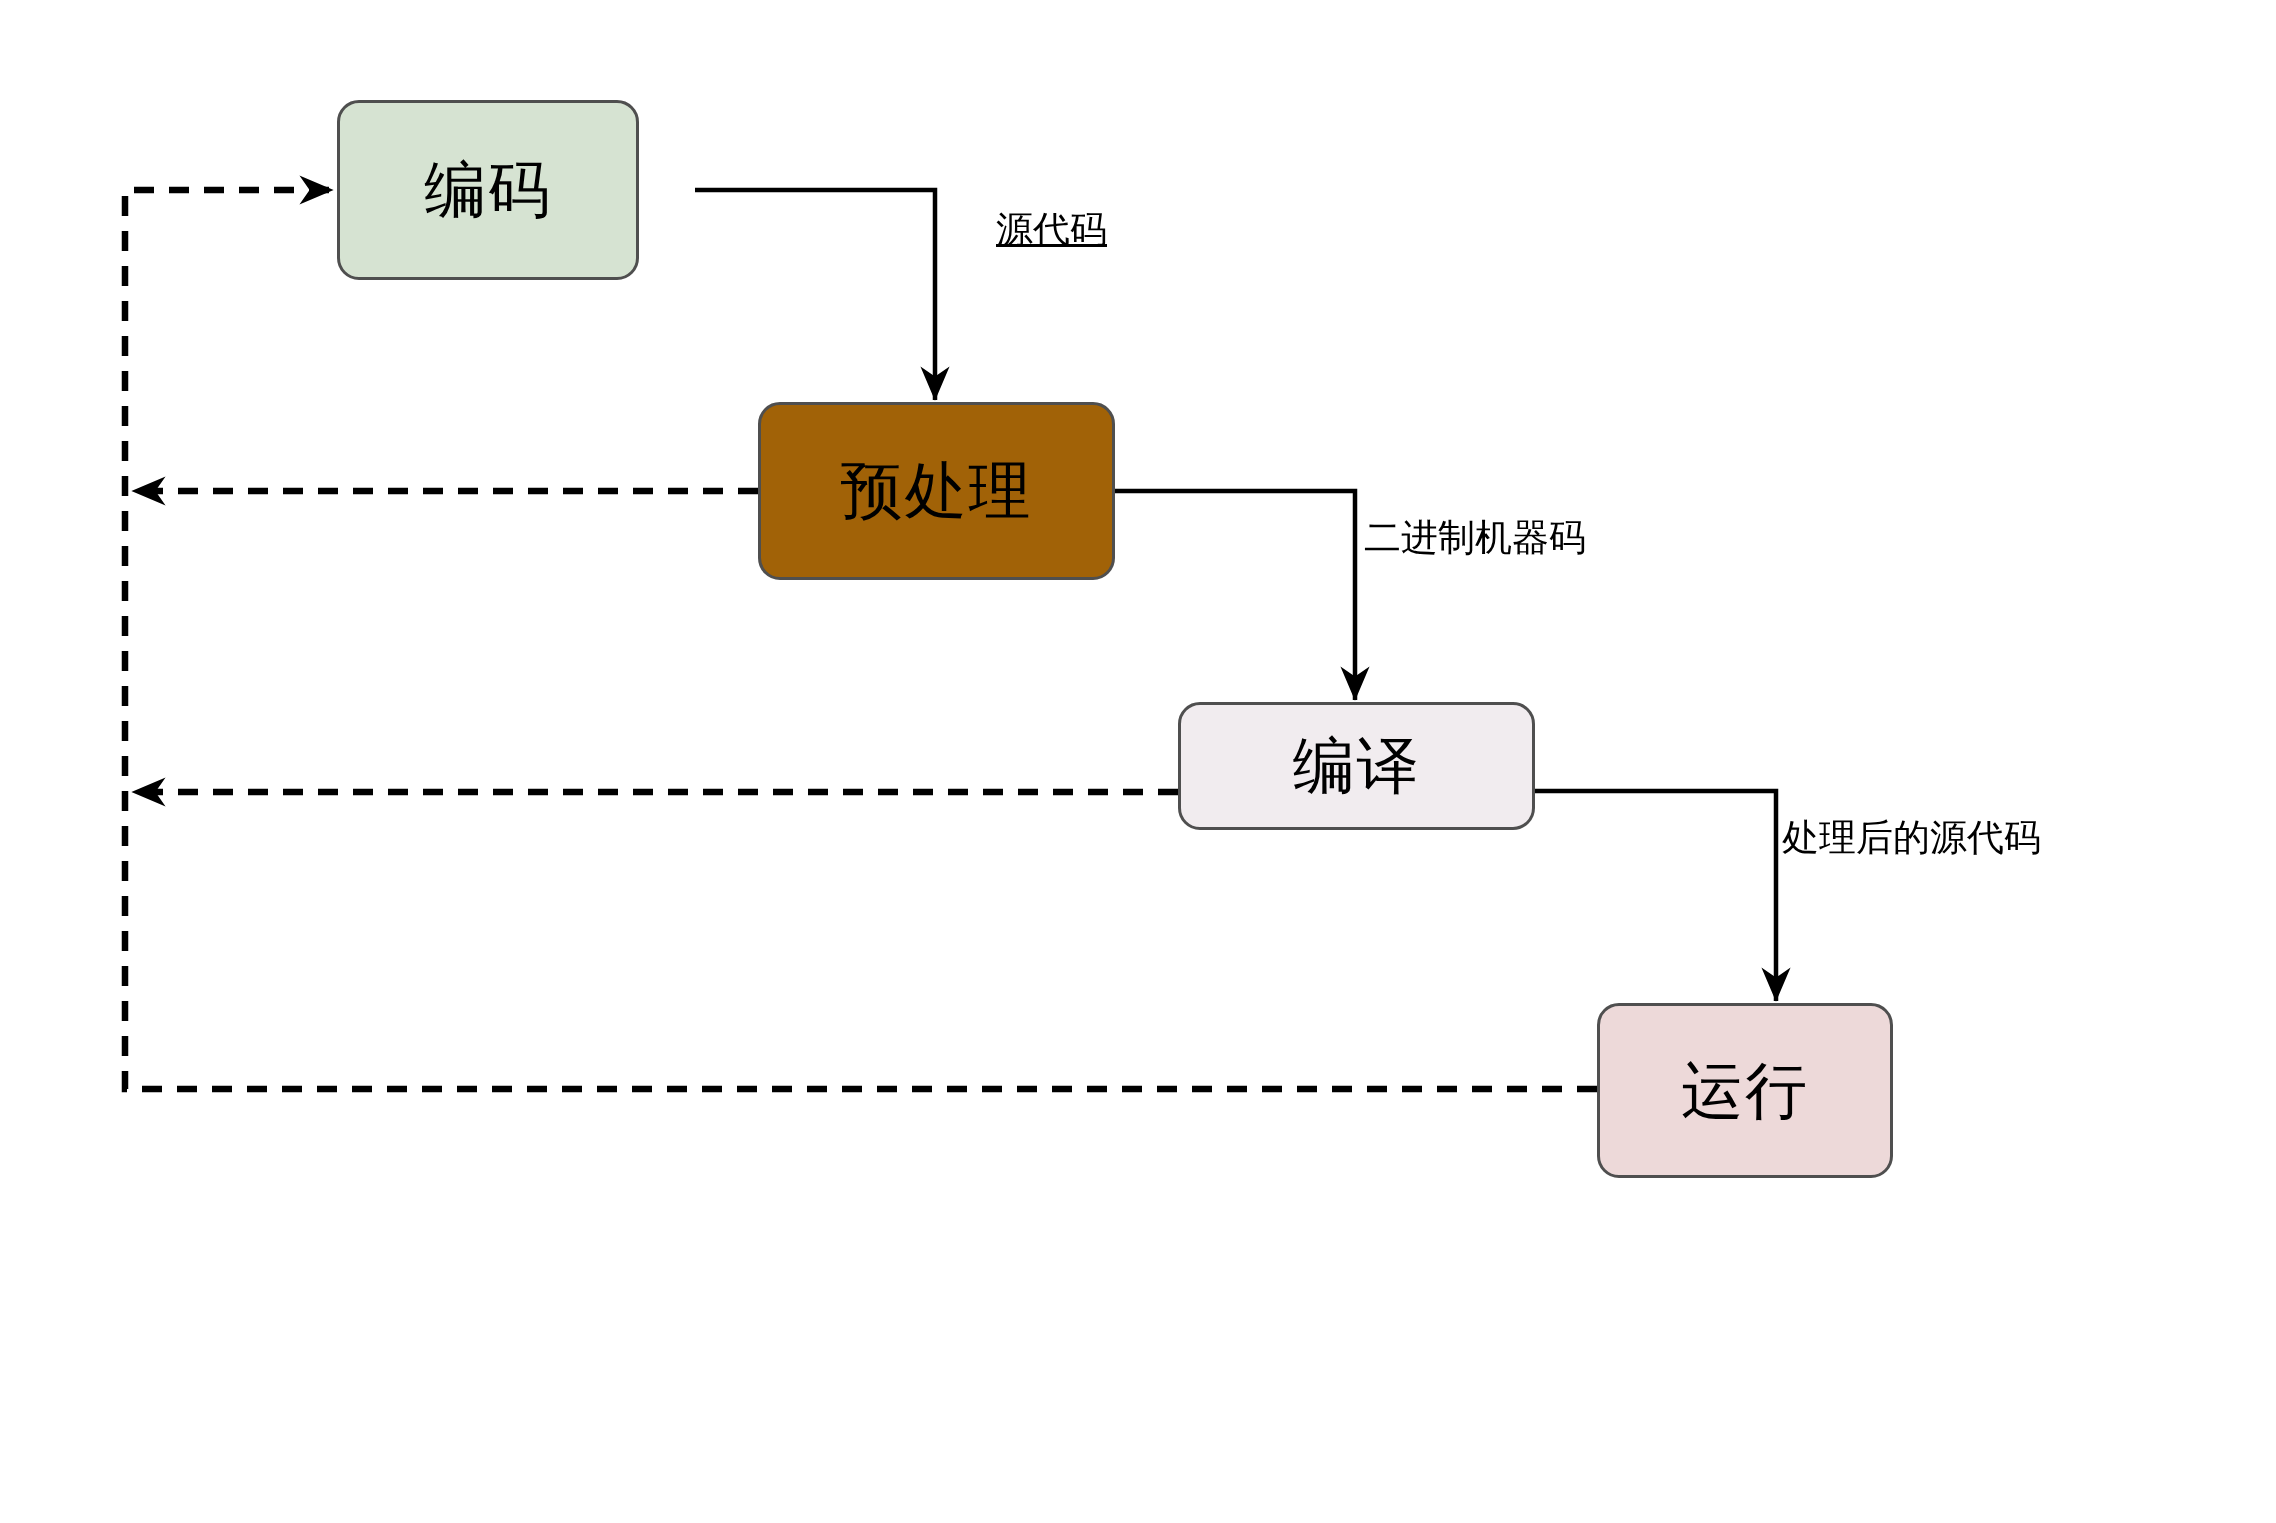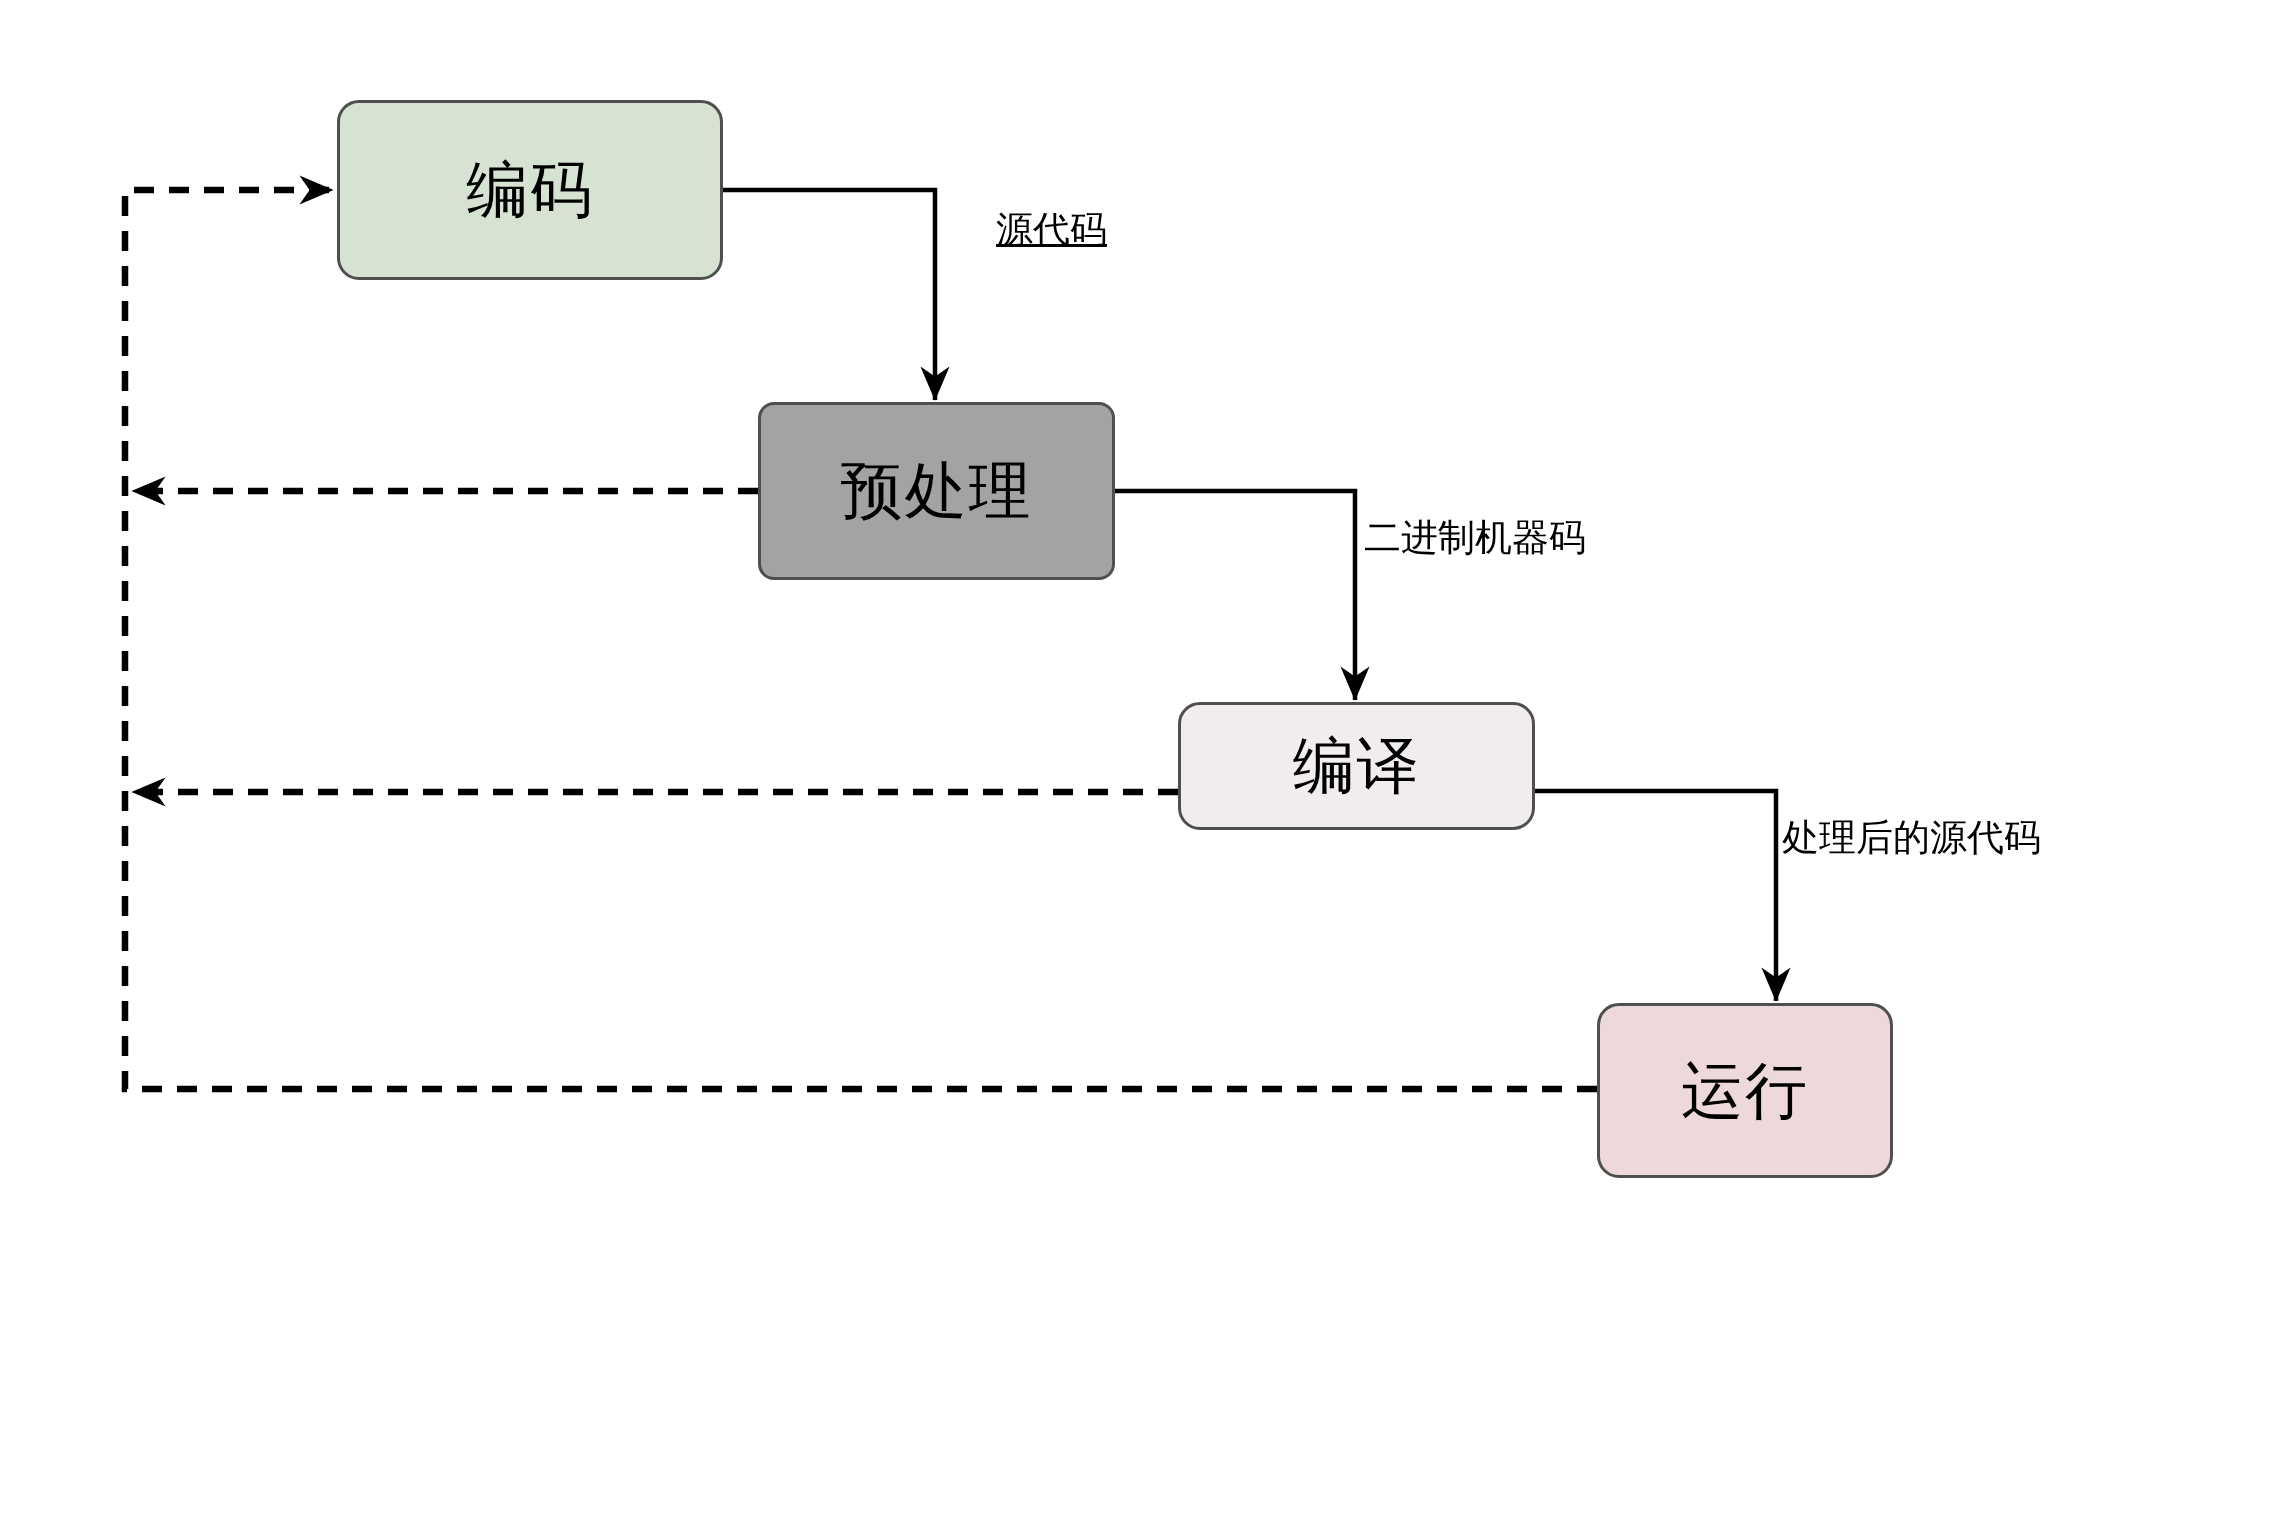--- a/index.html
+++ b/index.html
@@ -33,21 +33,21 @@
     box-sizing: border-box;
     border: 3px solid #4f4f4f;
     border-radius: 22px;
     display: flex;
     align-items: center;
     justify-content: center;
     font-size: 62px;
     color: #000000;
     letter-spacing: 2px;
   }
-  .node-coding     { left: 337px;  top: 100px;  width: 386px; height: 180px; }
+  .node-coding     { left: 337px;  top: 100px;  width: 302px; height: 180px; }
   .node-preprocess { left: 758px;  top: 402px;  width: 357px; height: 178px; }
   .node-compile    { left: 1178px; top: 702px;  width: 357px; height: 128px; }
   .node-run        { left: 1597px; top: 1003px; width: 296px; height: 175px; }
 
   .edge-label {
     position: absolute;
     font-size: 37px;
     color: #000000;
     white-space: nowrap;
   }
@@ -93,21 +93,21 @@
 
     <path class="wire dashed" marker-end="url(#arrowhead)" d="M1597,1089 H125 V190 H333"></path>
     <path class="wire dashed" marker-end="url(#arrowhead)" d="M758,491 H132"></path>
     <path class="wire dashed" marker-end="url(#arrowhead)" d="M1178,792 H132"></path>
   </svg>
 
   <div class="node node-coding" style="background-color: rgb(214, 227, 210);">
     <span>编码</span>
   </div>
 
-  <div class="node node-preprocess" style="background-color: #a3a3a3; border-radius: 16px;">
+  <div class="node node-preprocess" style="background-color: #a16207;">
     <span>预处理</span>
   </div>
 
   <div class="node node-compile" style="background-color: rgb(241, 236, 239);">
     <span>编译</span>
   </div>
 
   <div class="node node-run" style="background-color: rgb(237, 217, 217);">
     <span>运行</span>
   </div>

